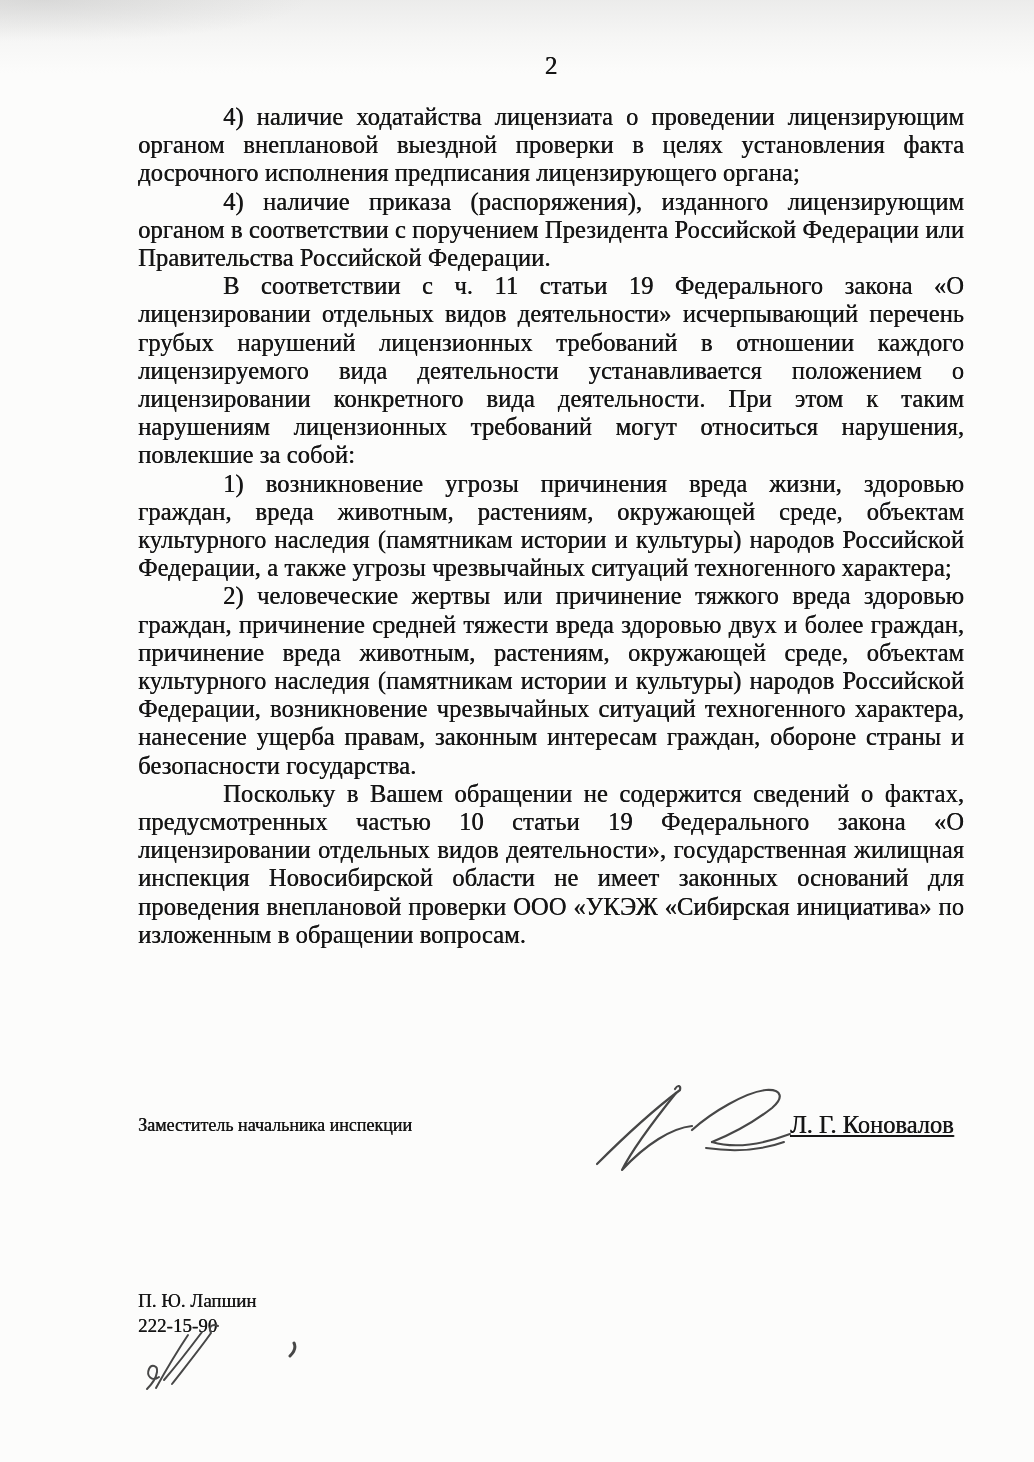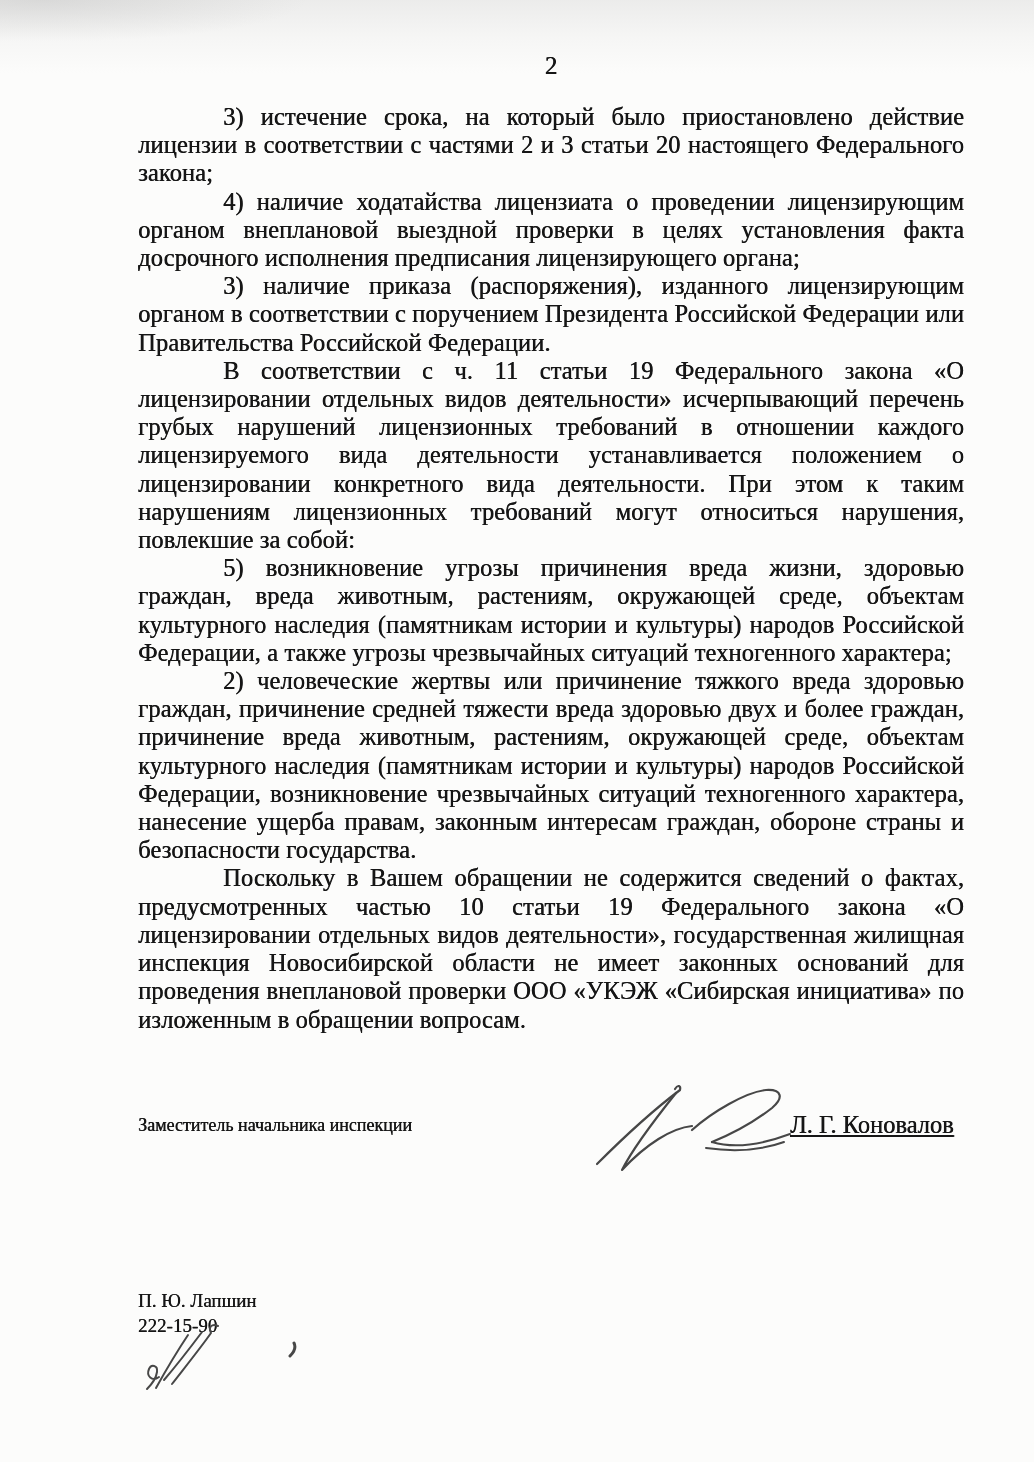--- a/index.html
+++ b/index.html
@@ -99,25 +99,24 @@
 </style>
 </head>
 <body>
 
 <div class="page">
   <div class="scan-shade"></div>
 
   <div class="page-number">2</div>
 
   <div class="body-text">
-    <p>3) истечение срока, на который было приостановлено действие лицензии в соответствии с частями 2 и 3 статьи 20 настоящего Федерального закона;</p>
     <p>4) наличие ходатайства лицензиата о проведении лицензирующим органом внеплановой выездной проверки в целях установления факта досрочного исполнения предписания лицензирующего органа;</p>
-    <p>3) наличие приказа (распоряжения), изданного лицензирующим органом в соответствии с поручением Президента Российской Федерации или Правительства Российской Федерации.</p>
+    <p>4) наличие приказа (распоряжения), изданного лицензирующим органом в соответствии с поручением Президента Российской Федерации или Правительства Российской Федерации.</p>
     <p>В соответствии с ч. 11 статьи 19 Федерального закона «О лицензировании отдельных видов деятельности» исчерпывающий перечень грубых нарушений лицензионных требований в отношении каждого лицензируемого вида деятельности устанавливается положением о лицензировании конкретного вида деятельности. При этом к таким нарушениям лицензионных требований могут относиться нарушения, повлекшие за собой:</p>
-    <p>5) возникновение угрозы причинения вреда жизни, здоровью граждан, вреда животным, растениям, окружающей среде, объектам культурного наследия (памятникам истории и культуры) народов Российской Федерации, а также угрозы чрезвычайных ситуаций техногенного характера;</p>
+    <p>1) возникновение угрозы причинения вреда жизни, здоровью граждан, вреда животным, растениям, окружающей среде, объектам культурного наследия (памятникам истории и культуры) народов Российской Федерации, а также угрозы чрезвычайных ситуаций техногенного характера;</p>
     <p>2) человеческие жертвы или причинение тяжкого вреда здоровью граждан, причинение средней тяжести вреда здоровью двух и более граждан, причинение вреда животным, растениям, окружающей среде, объектам культурного наследия (памятникам истории и культуры) народов Российской Федерации, возникновение чрезвычайных ситуаций техногенного характера, нанесение ущерба правам, законным интересам граждан, обороне страны и безопасности государства.</p>
     <p>Поскольку в Вашем обращении не содержится сведений о фактах, предусмотренных частью 10 статьи 19 Федерального закона «О лицензировании отдельных видов деятельности», государственная жилищная инспекция Новосибирской области не имеет законных оснований для проведения внеплановой проверки ООО «УКЭЖ «Сибирская инициатива» по изложенным в обращении вопросам.</p>
   </div>
 
   <div class="sign-title">Заместитель начальника инспекции</div>
 
   <svg class="sig-main" viewBox="0 0 200 92" aria-hidden="true">
     <path d="M3,82 C30,55 62,26 86,8 M86,8 C87,4 84,2 81,7" stroke-width="2.2"></path>
     <path d="M82,11 C62,36 40,64 28,88 C52,62 78,46 98,44" stroke-width="2.2"></path>
     <path d="M98,48 C118,30 152,10 172,8 C188,7 190,16 178,26 C160,40 138,52 118,60" stroke-width="2.2"></path>

